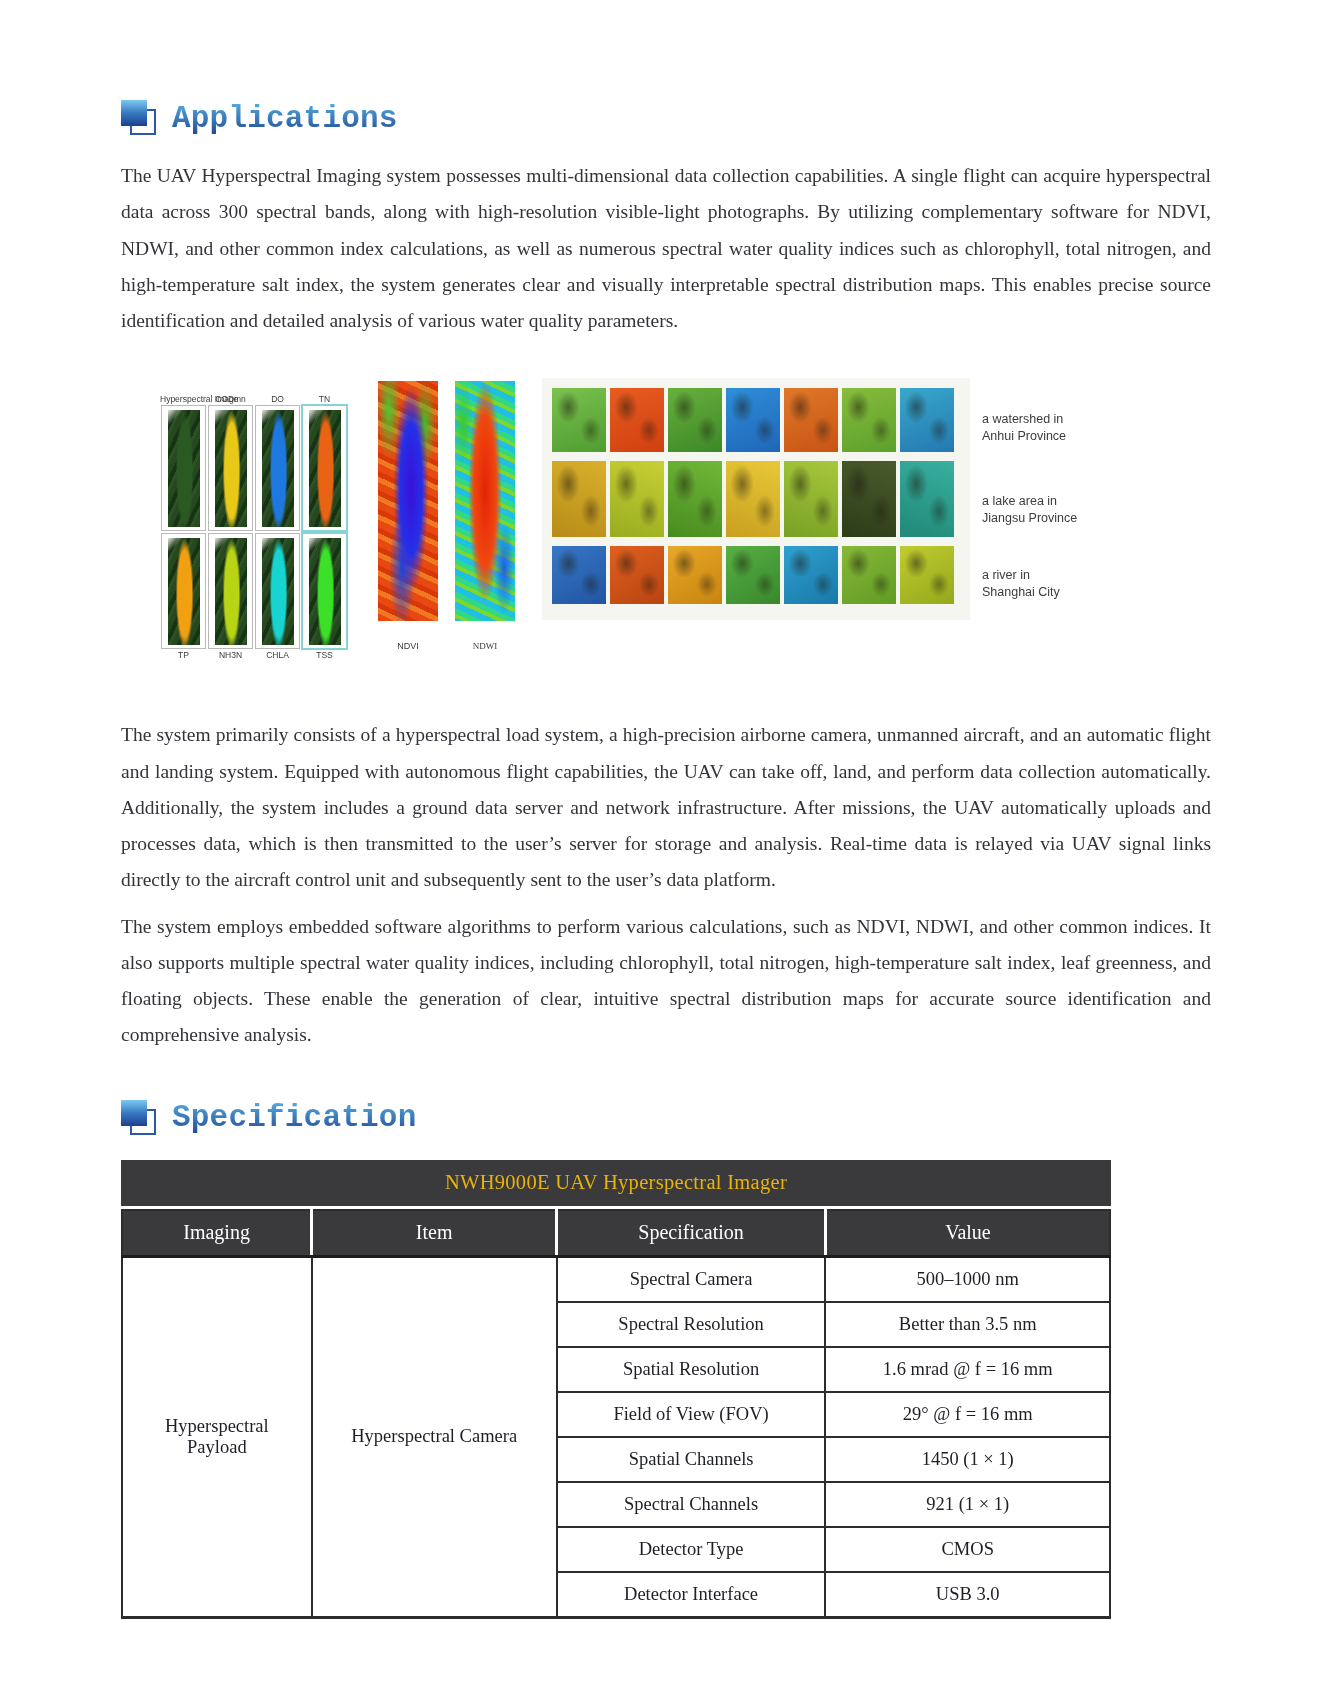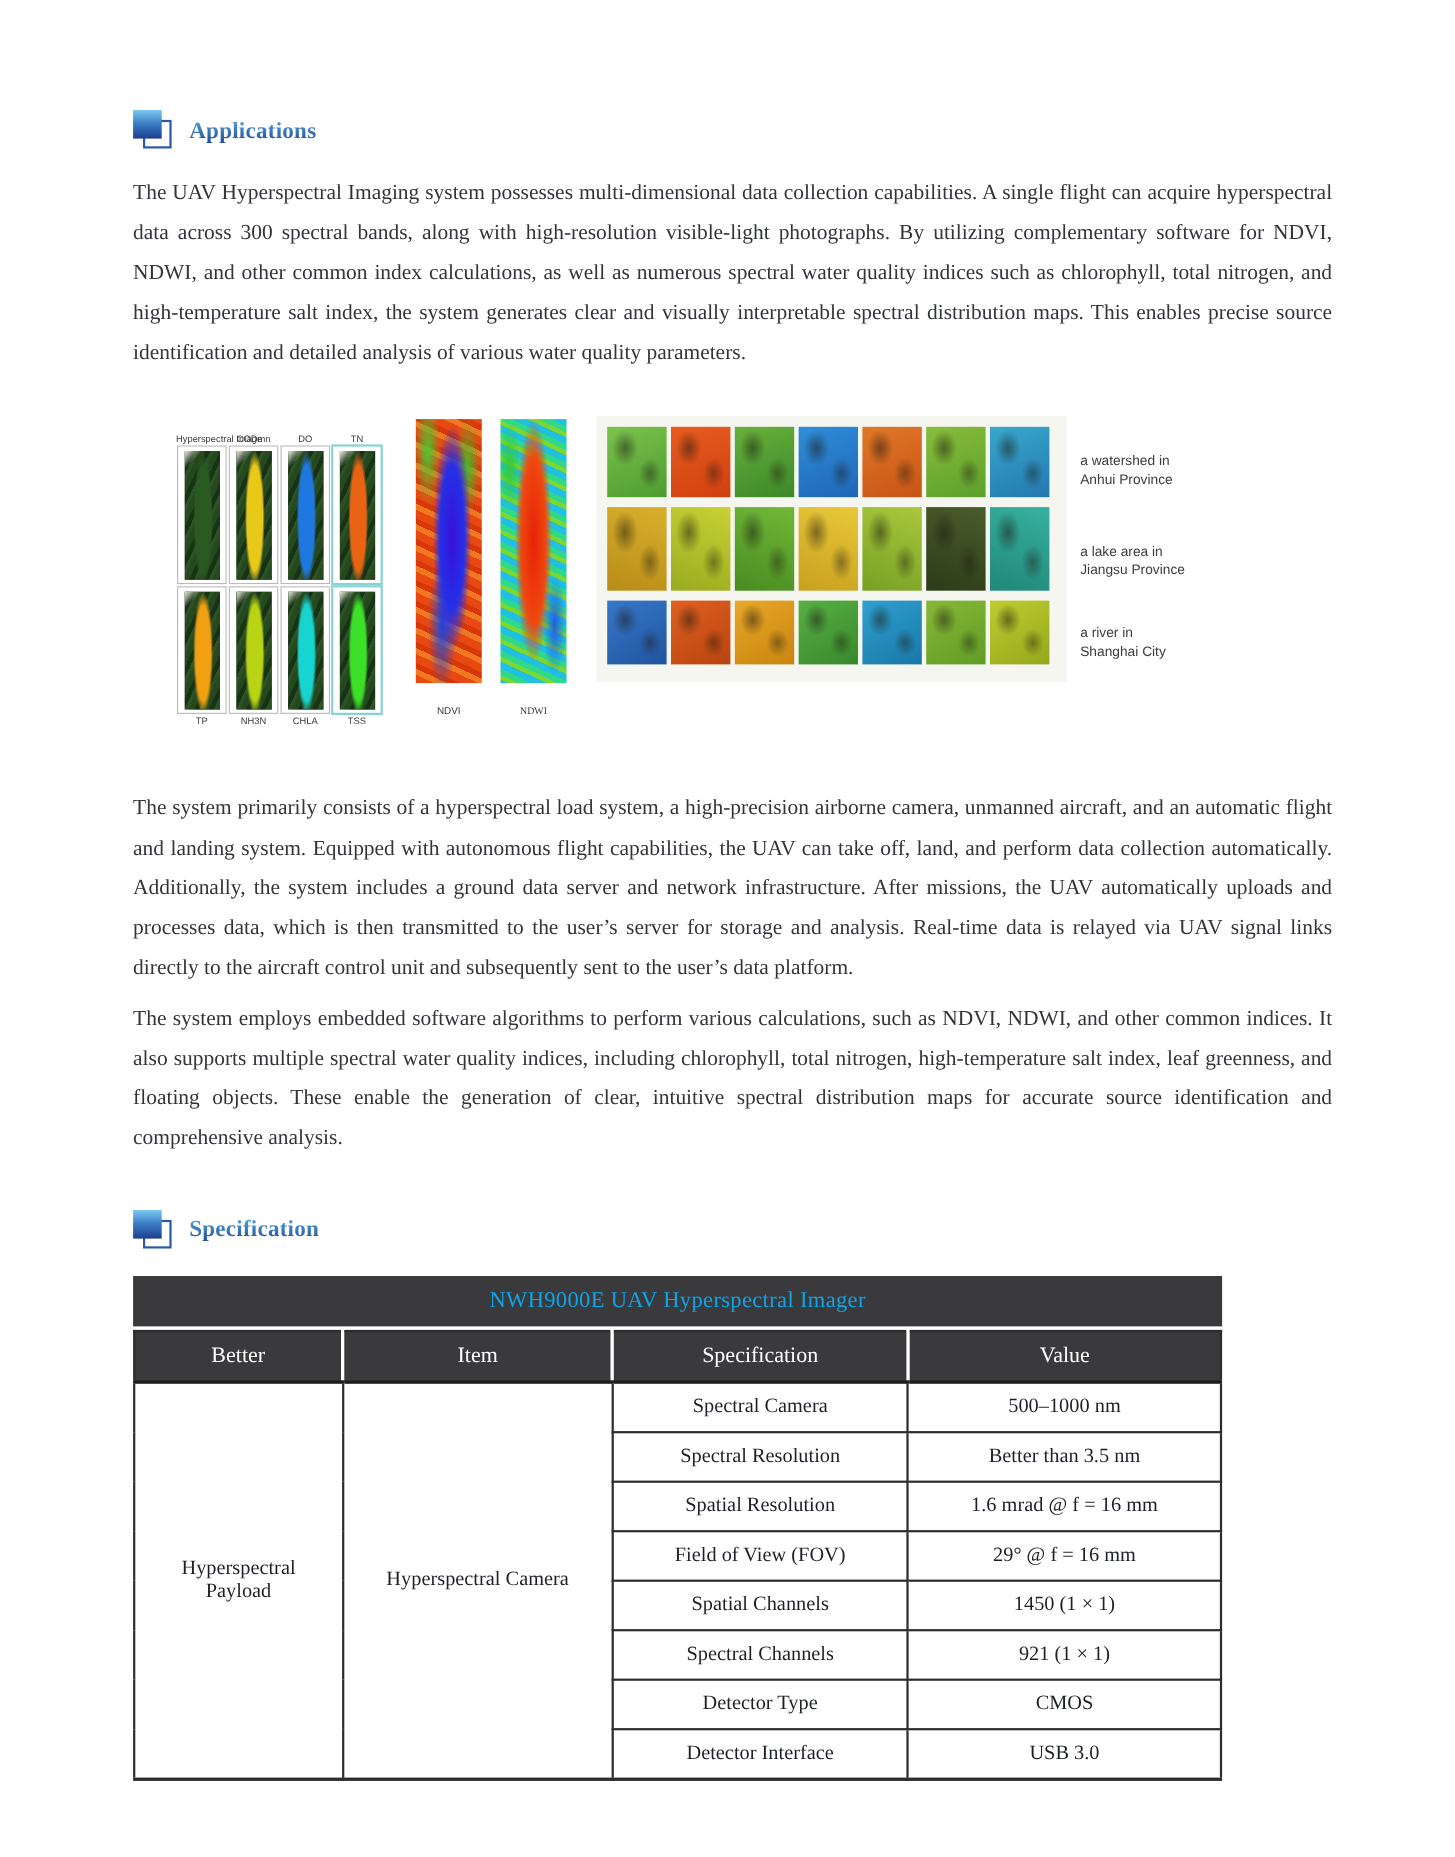--- a/index.html
+++ b/index.html
@@ -8,21 +8,21 @@
     font-family:"Liberation Serif",serif;color:#32343a;
   }
   .page{padding:100px 112px 0 121px;}
 
   
   .sec-header{display:flex;align-items:center;gap:15px;margin:0 0 22px 0;}
   .sec-icon{position:relative;width:36px;height:36px;flex:0 0 auto;}
   .sec-icon .back{position:absolute;left:9px;top:9px;width:22px;height:22px;border:2px solid #2a5aa4;background:#fff;}
   .sec-icon .front{position:absolute;left:0;top:0;width:26px;height:26px;background:linear-gradient(180deg,#7cc9f0 0%,#3a7cc4 48%,#1d3f8f 100%);}
   .sec-title{
-    font-family:Liberation Serif, serif;font-weight:bold;font-size:21px;letter-spacing:.2px;
+    font-family:Liberation Mono, monospace;font-weight:bold;font-size:31px;letter-spacing:.2px;
     color:#2d63ac;
   }
   @supports ((-webkit-background-clip:text) or (background-clip:text)){
     .sec-title{background:linear-gradient(180deg,#56abdc 5%,#24509b 90%);-webkit-background-clip:text;background-clip:text;color:transparent;}
   }
 
   
   .para{font-size:19.5px;line-height:1.86;text-align:justify;margin:0 0 10px 0;}
 
   
@@ -66,21 +66,21 @@
   .rrow.h1 .rt{height:64px;} .rrow.h2 .rt{height:76px;} .rrow.h3 .rt{height:58px;}
   .rt::after{content:"";position:absolute;inset:0;background:
       radial-gradient(30% 35% at 30% 30%, rgba(28,24,14,.5), rgba(0,0,0,0) 72%),
       radial-gradient(26% 30% at 72% 66%, rgba(28,24,14,.42), rgba(0,0,0,0) 72%);}
   .caption{position:absolute;left:822px;width:160px;font-family:"Liberation Sans",sans-serif;
     font-size:12.5px;line-height:1.35;color:#3c3c3c;white-space:pre-line;}
   .caption.c1{top:30px;} .caption.c2{top:112px;} .caption.c3{top:186px;}
 
   
   .spec-wrap{width:990px;margin-top:24px;}
-  .tbl-title{background:#3a3a3c;color:#0ea5e9;text-align:center;font-size:20.5px;
+  .tbl-title{background:#3a3a3c;color:#eab308;text-align:center;font-size:20.5px;
     padding:11px 0 12px 0;letter-spacing:.3px;}
   .tbl-gap{height:3px;background:#fff;}
   table.spec{border-collapse:collapse;width:100%;table-layout:fixed;}
   table.spec col.c1{width:19.2%;} table.spec col.c2{width:24.8%;}
   table.spec col.c3{width:27.2%;} table.spec col.c4{width:28.8%;}
   table.spec th{
     background:#3a3a3c;color:#fff;font-weight:normal;font-size:20px;
     padding:10px 0 11px 0;border-bottom:3px solid #1d1d1d;
   }
   table.spec th + th{border-left:3px solid #ffffff;}
@@ -206,21 +206,21 @@
     <div class="tbl-gap"></div>
     <table class="spec">
       <colgroup>
           <col class="c1">
           <col class="c2">
           <col class="c3">
           <col class="c4">
         </colgroup>
       <thead>
         <tr>
-          <th>Better</th>
+          <th>Imaging</th>
           <th>Item</th>
           <th>Specification</th>
           <th>Value</th>
         </tr>
       </thead>
       <tbody>
         <tr>
           <td rowspan="8" class="pre">Hyperspectral
 Payload</td>
           <td rowspan="8">Hyperspectral Camera</td>

